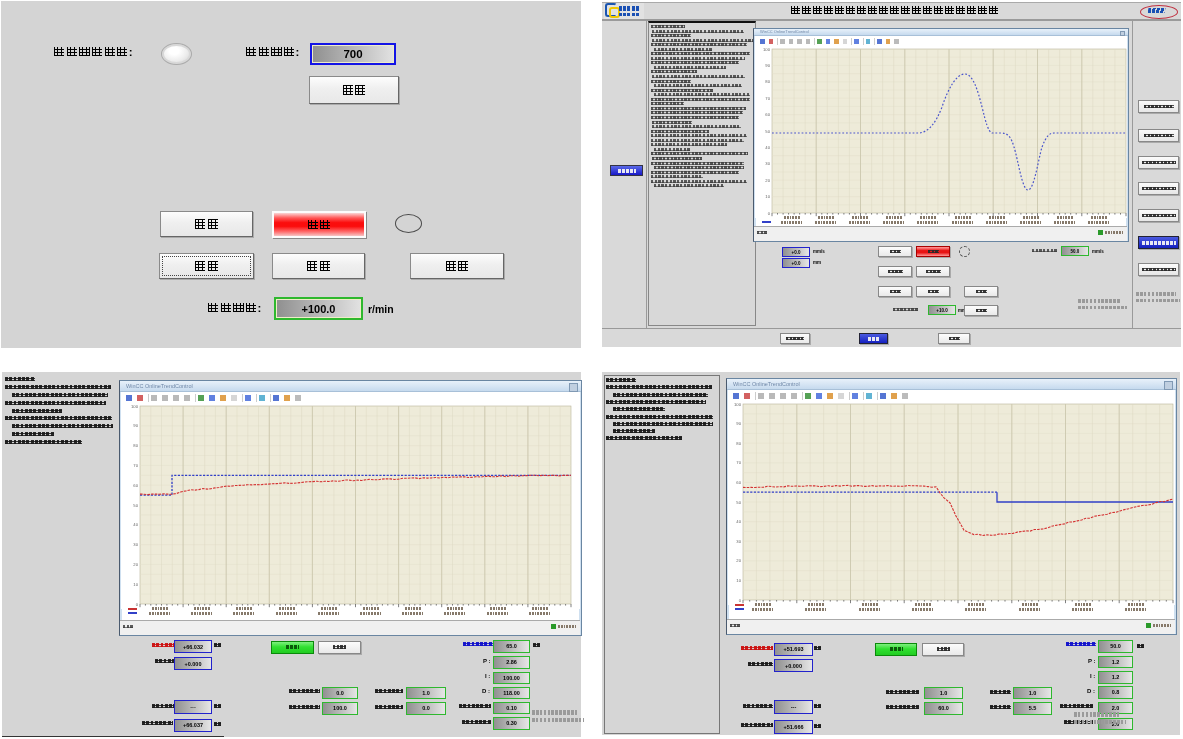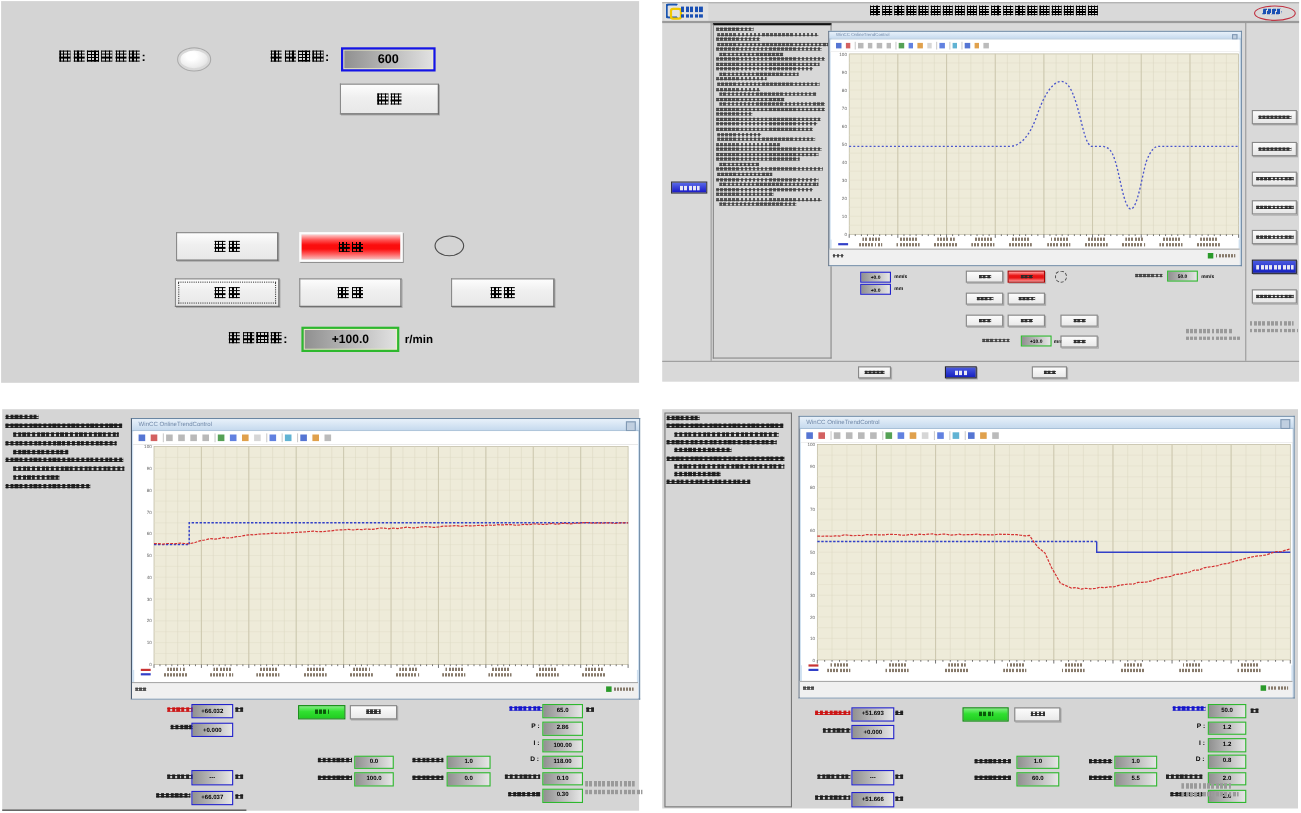--- a/index.html
+++ b/index.html
@@ -33,21 +33,21 @@
 .winframe{position:absolute;border:1.5px solid #6a86a2;border-left-color:#4a5a6e;box-shadow:inset 0 0 0 2px #cfe0f0;background:#fff}
 .wtitle{position:absolute;left:0;top:0;right:0;background:linear-gradient(180deg,#e8f1fa,#c6daee);border-bottom:1px solid #a8c0d8;color:#7088a8;padding-left:6px;font-weight:normal}
 .tbar{position:absolute;left:1px;right:1px;background:#fff;border-bottom:1px solid #ccc}
 .bdisp{position:absolute;border:1.5px solid #2222cc;background:linear-gradient(90deg,#909090,#e6e6e6);display:flex;align-items:center;justify-content:center;font-weight:bold;color:#000}
 .sdisp{position:absolute;border:1.5px solid #2eb82e;background:linear-gradient(90deg,#909090,#e6e6e6);display:flex;align-items:center;justify-content:center;font-weight:bold;color:#000}
 </style></head><body>
 <div class="abs" id="tl">
 <div class="lbl" style="left:52px;top:45px;font-size:11.5px;letter-spacing:1.5px"><span class="cg"></span><span class="cg"></span><span class="cg"></span><span class="cg"></span><span class="cg"></span><span class="cg"></span><b style="letter-spacing:0">:</b></div>
 <div class="abs" style="left:160px;top:42px;width:29px;height:20px;border-radius:50%;background:radial-gradient(ellipse at 42% 35%,#fff 20%,#ececec 55%,#cfcfcf 90%);border:1px solid #aaa;box-shadow:inset 0 0 0 2px #d8d8d8"></div>
 <div class="lbl" style="left:244px;top:45px;font-size:11.5px;letter-spacing:1.5px"><span class="cg"></span><span class="cg"></span><span class="cg"></span><span class="cg"></span><b>:</b></div>
-<div class="disp" style="left:309px;top:42px;width:82px;height:18px;font-size:11.5px">600</div>
+<div class="disp" style="left:309px;top:42px;width:82px;height:18px;font-size:11.5px">700</div>
 <div class="btn" style="left:308px;top:75px;width:88px;height:26px;font-size:11.5px">
       <span class="cg"></span>
       <span class="cg"></span>
     </div>
 <div class="btn" style="left:159px;top:210px;width:91px;height:24px;font-size:11.5px">
       <span class="cg"></span>
       <span class="cg"></span>
     </div>
 <div class="btn red" style="left:271px;top:210px;width:90px;height:23px;font-size:11.5px">
       <span class="cg"></span>

